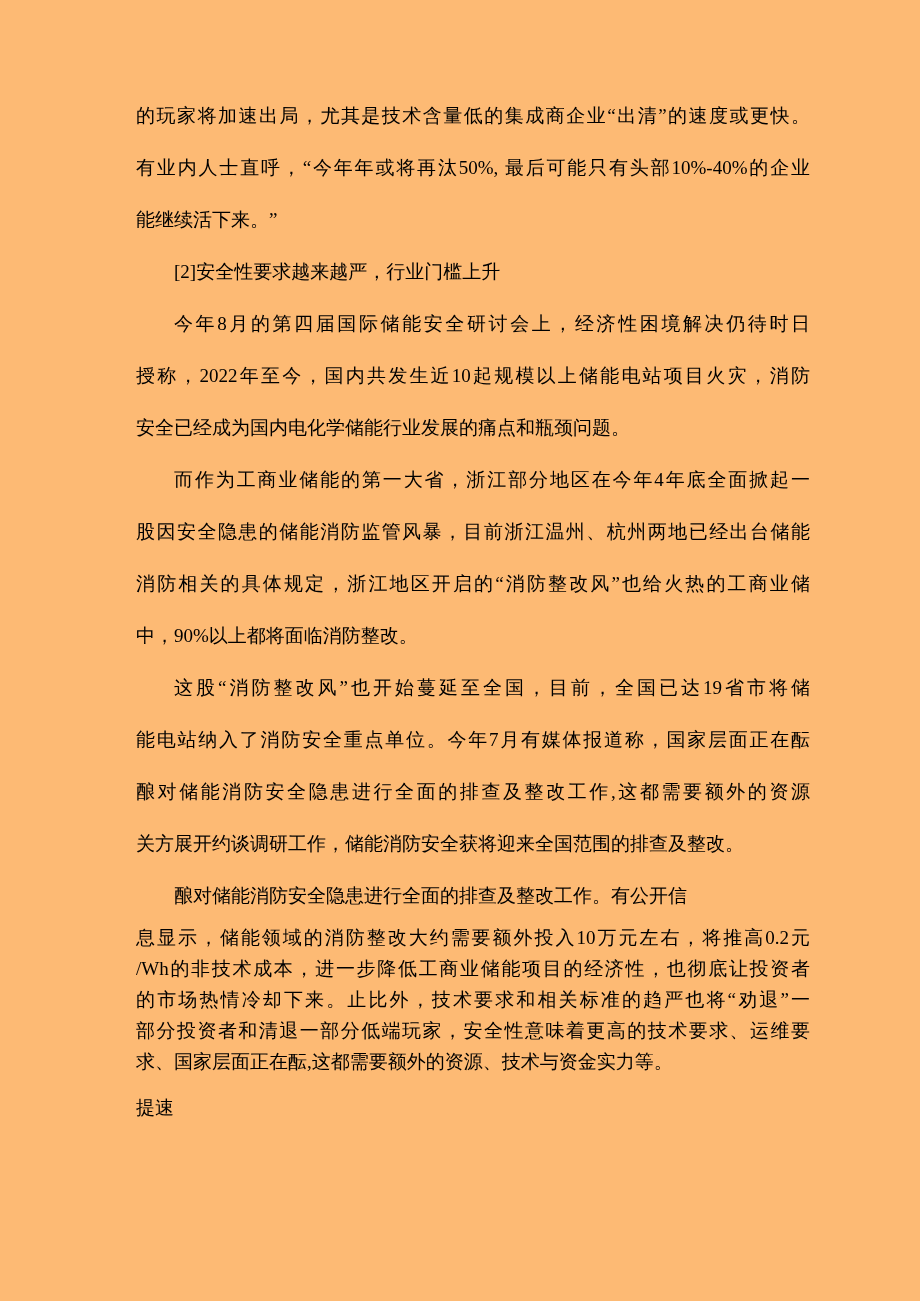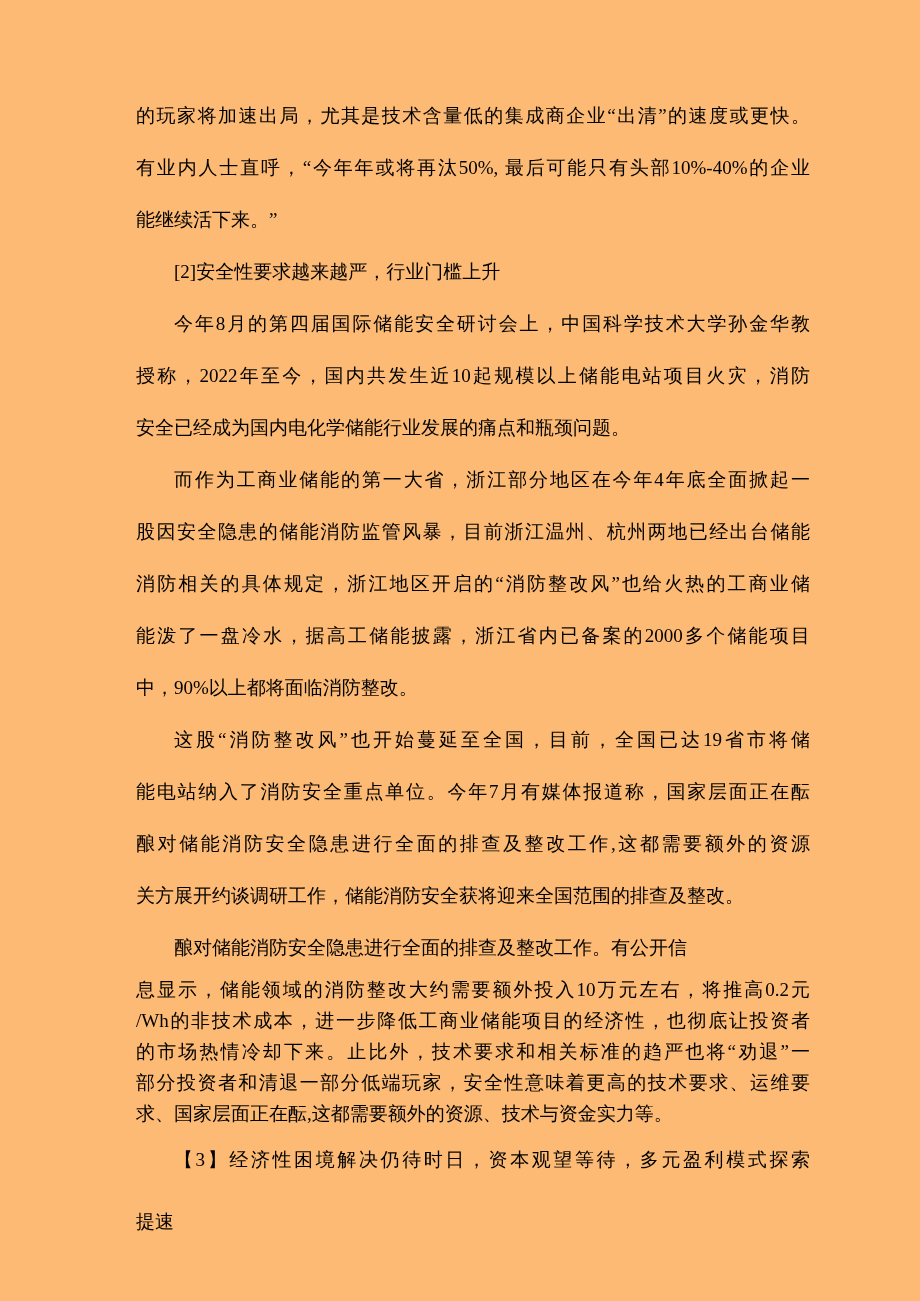--- a/index.html
+++ b/index.html
@@ -52,43 +52,41 @@
   <div class="doc-content" id="doc-content">
       <div class="paragraph">
         <div class="line wide flush">的玩家将加速出局，尤其是技术含量低的集成商企业“出清”的速度或更快。</div>
         <div class="line wide flush">有业内人士直呼，“今年年或将再汰50%, 最后可能只有头部10%-40%的企业</div>
         <div class="line wide">能继续活下来。”</div>
       </div>
       <div class="paragraph">
         <div class="line wide indent">[2]安全性要求越来越严，行业门槛上升</div>
       </div>
       <div class="paragraph">
-        <div class="line wide indent flush">今年8月的第四届国际储能安全研讨会上，中国科学技术大学孙金华教</div>
+        <div class="line wide indent flush">今年8月的第四届国际储能安全研讨会上，经济性困境解决仍待时日</div>
         <div class="line wide flush">授称，2022年至今，国内共发生近10起规模以上储能电站项目火灾，消防</div>
         <div class="line wide">安全已经成为国内电化学储能行业发展的痛点和瓶颈问题。</div>
       </div>
       <div class="paragraph">
         <div class="line wide indent flush">而作为工商业储能的第一大省，浙江部分地区在今年4年底全面掀起一</div>
         <div class="line wide flush">股因安全隐患的储能消防监管风暴，目前浙江温州、杭州两地已经出台储能</div>
         <div class="line wide flush">消防相关的具体规定，浙江地区开启的“消防整改风”也给火热的工商业储</div>
-        <div class="line wide flush">能泼了一盘冷水，据高工储能披露，浙江省内已备案的2000多个储能项目</div>
         <div class="line wide">中，90%以上都将面临消防整改。</div>
       </div>
       <div class="paragraph">
         <div class="line wide indent flush">这股“消防整改风”也开始蔓延至全国，目前，全国已达19省市将储</div>
         <div class="line wide flush">能电站纳入了消防安全重点单位。今年7月有媒体报道称，国家层面正在酝</div>
         <div class="line wide flush">酿对储能消防安全隐患进行全面的排查及整改工作,这都需要额外的资源</div>
         <div class="line wide">关方展开约谈调研工作，储能消防安全获将迎来全国范围的排查及整改。</div>
       </div>
       <div class="paragraph">
         <div class="line wide indent">酿对储能消防安全隐患进行全面的排查及整改工作。有公开信</div>
         <div class="line tight flush">息显示，储能领域的消防整改大约需要额外投入10万元左右，将推高0.2元</div>
         <div class="line tight flush">/Wh的非技术成本，进一步降低工商业储能项目的经济性，也彻底让投资者</div>
         <div class="line tight flush">的市场热情冷却下来。止比外，技术要求和相关标准的趋严也将“劝退”一</div>
         <div class="line tight flush">部分投资者和清退一部分低端玩家，安全性意味着更高的技术要求、运维要</div>
         <div class="line tight">求、国家层面正在酝,这都需要额外的资源、技术与资金实力等。</div>
       </div>
       <div class="paragraph">
-        <div class="line extra indent flush">【3】经济性困境解决仍待时日，资本观望等待，多元盈利模式探索</div>
         <div class="line extra">提速</div>
       </div>
     </div>
 </div>
 
 </body></html>

